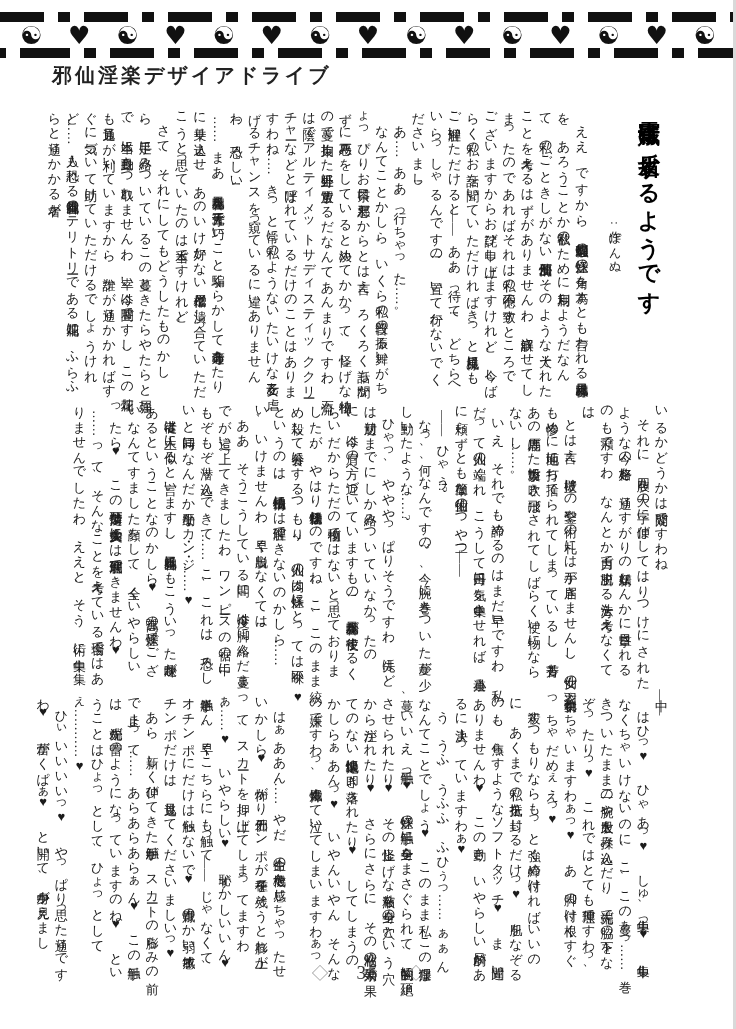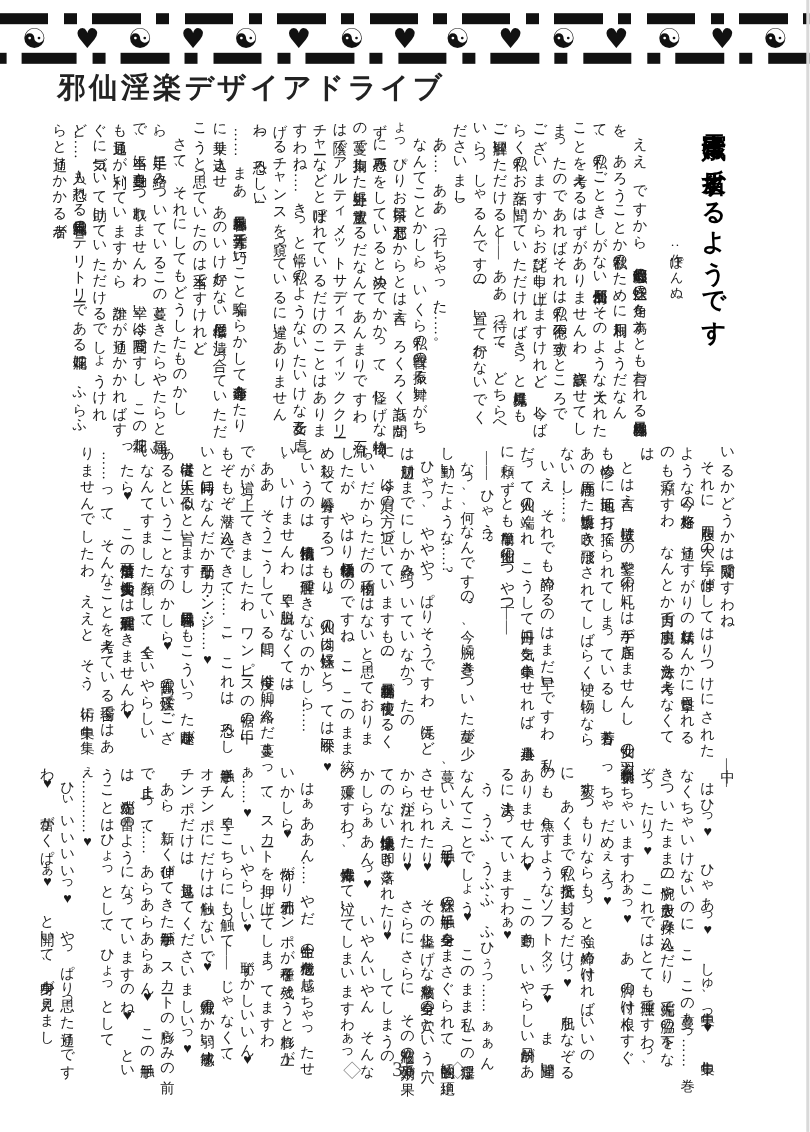--- a/index.html
+++ b/index.html
@@ -27,21 +27,21 @@
     display:flex;justify-content:space-between;
     padding:0 20px;
     font-size:25px;line-height:1;color:#111;
     font-family:"DejaVu Sans", sans-serif;
   }
   .sym{display:inline-block;}
   
   .series-title{
     position:absolute;top:62px;left:52px;margin:0;
     font-family:Liberation Mono, monospace;
-    font-size:26px;font-weight:600;letter-spacing:3px;color:#222;
+    font-size:20px;font-weight:600;letter-spacing:3px;color:#222;
   }
   
   .band{
     position:absolute;left:15px;width:655px;
     writing-mode:vertical-rl;
     text-orientation:mixed;
     font-size:13px;line-height:1.4;letter-spacing:0.3px;
     color:#1b1b1b;
   }
   .band1{top:103px;height:289px;}

